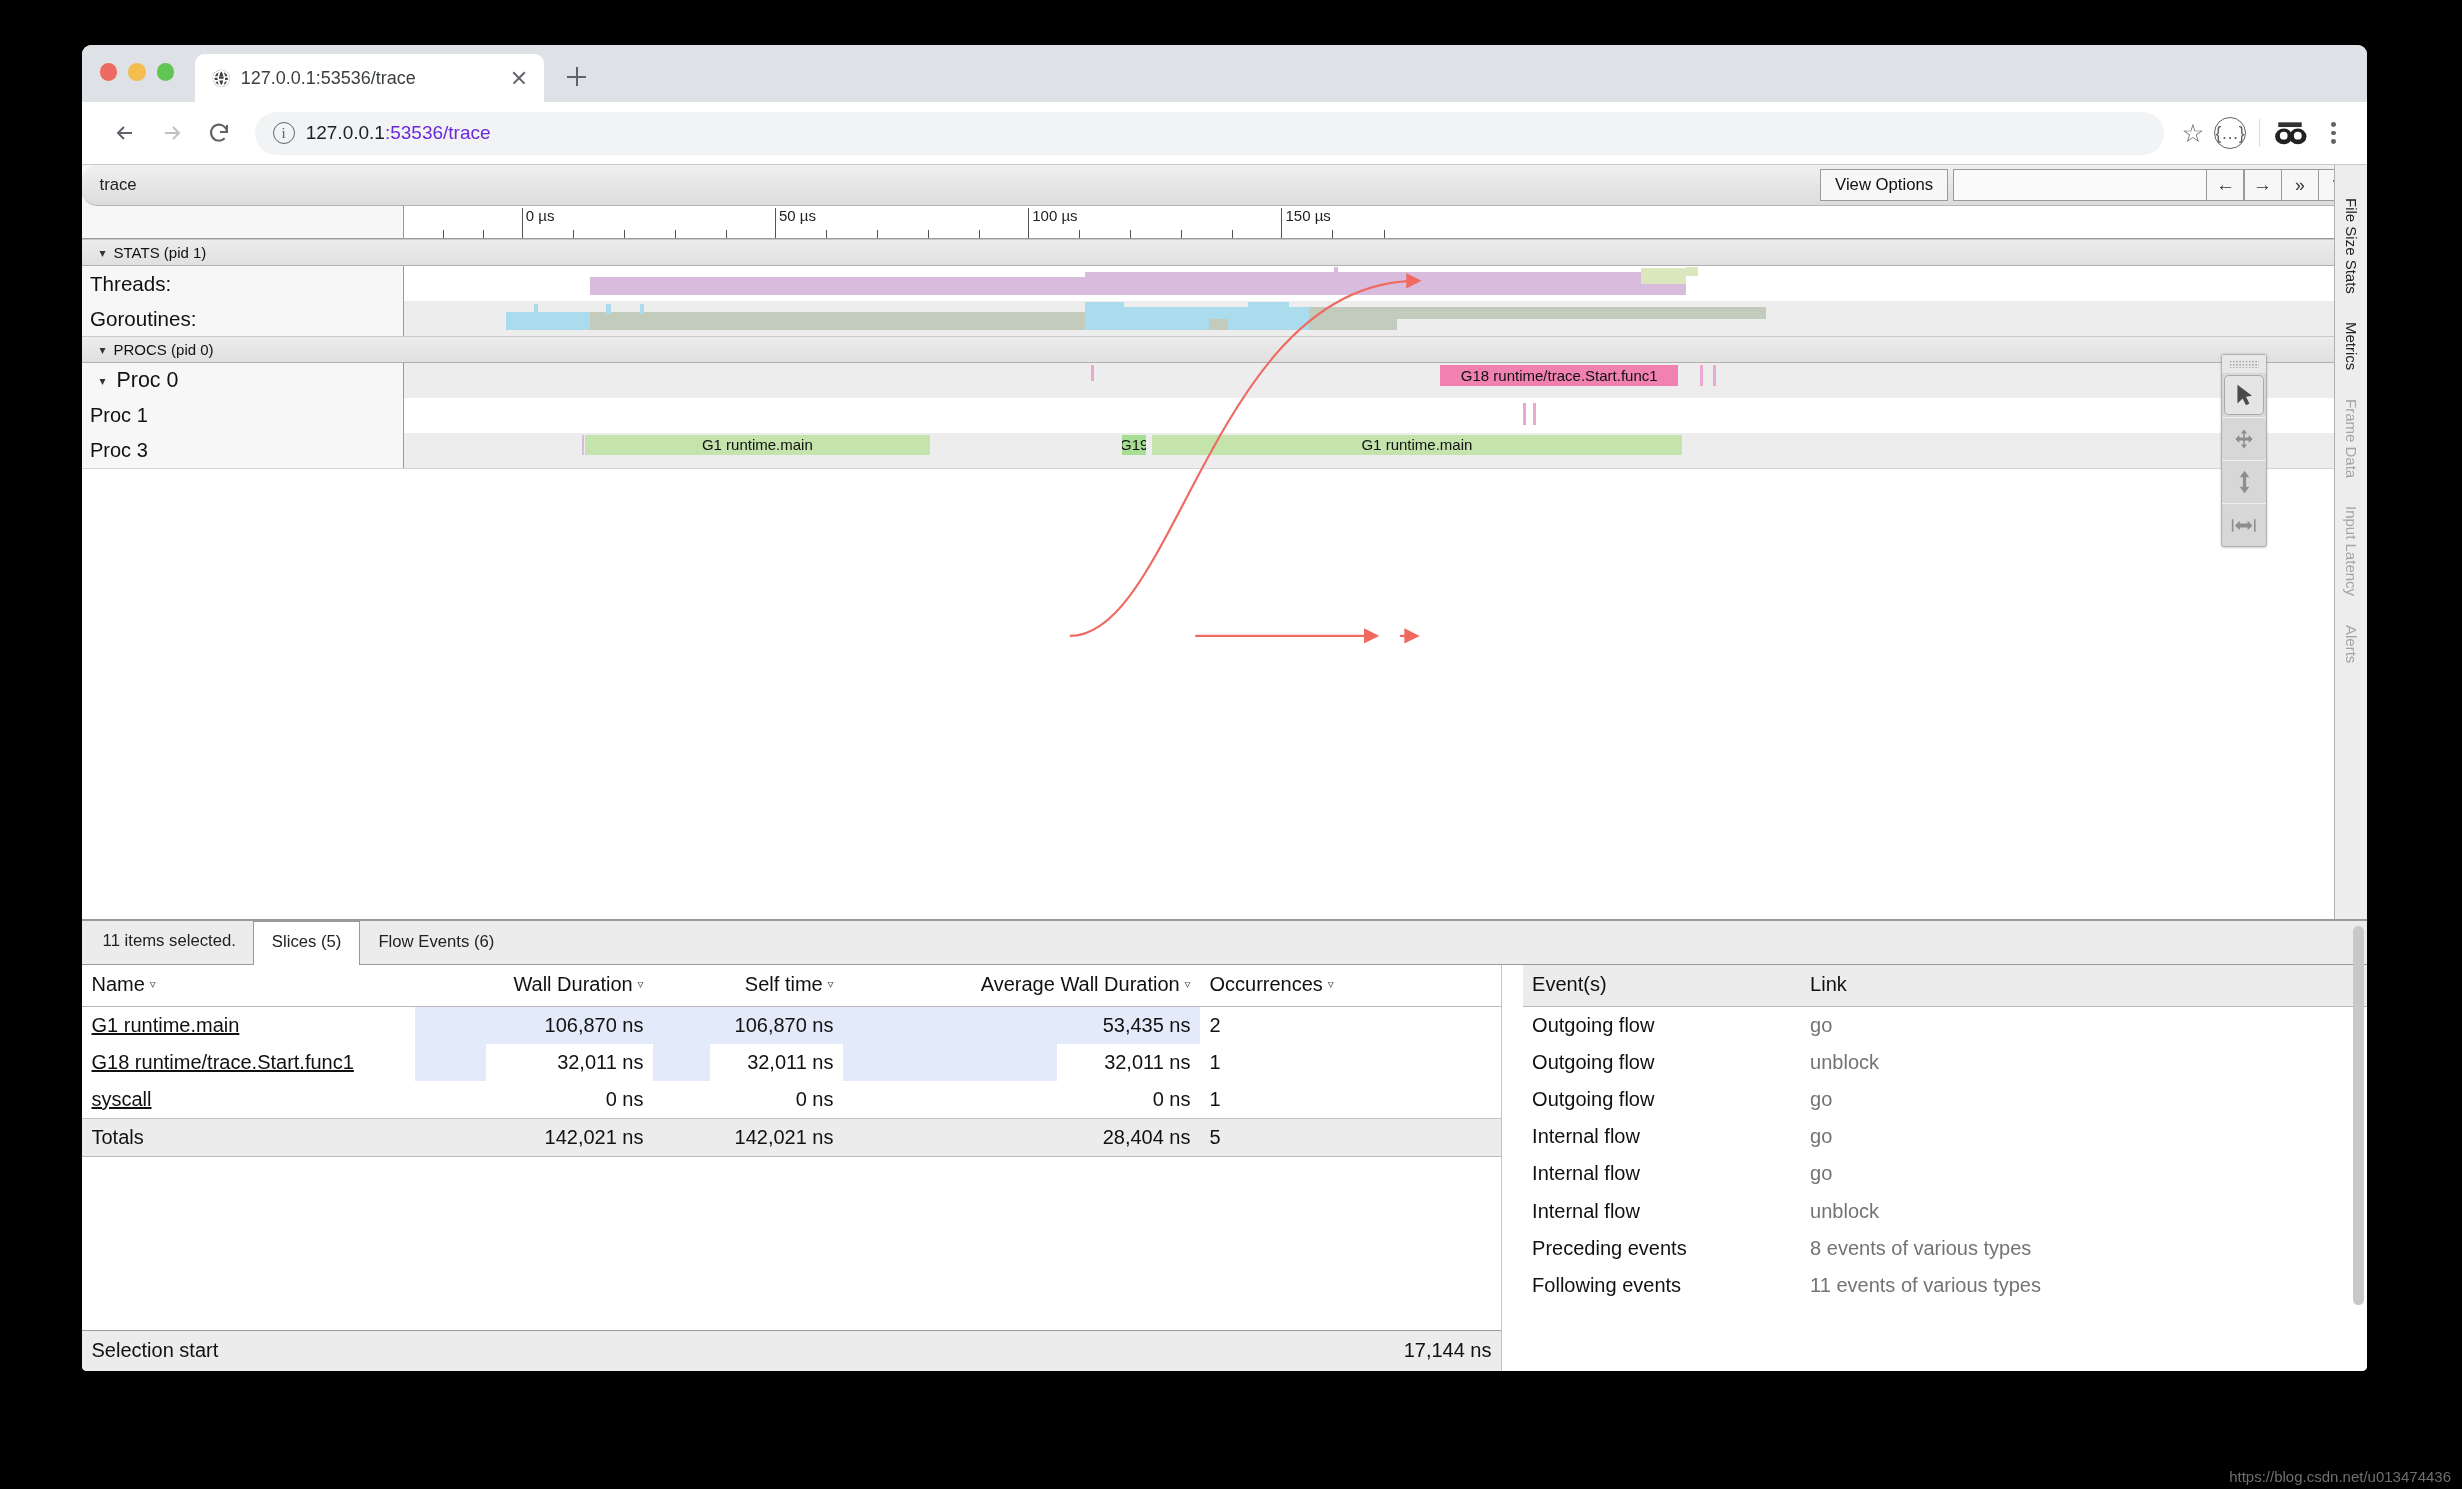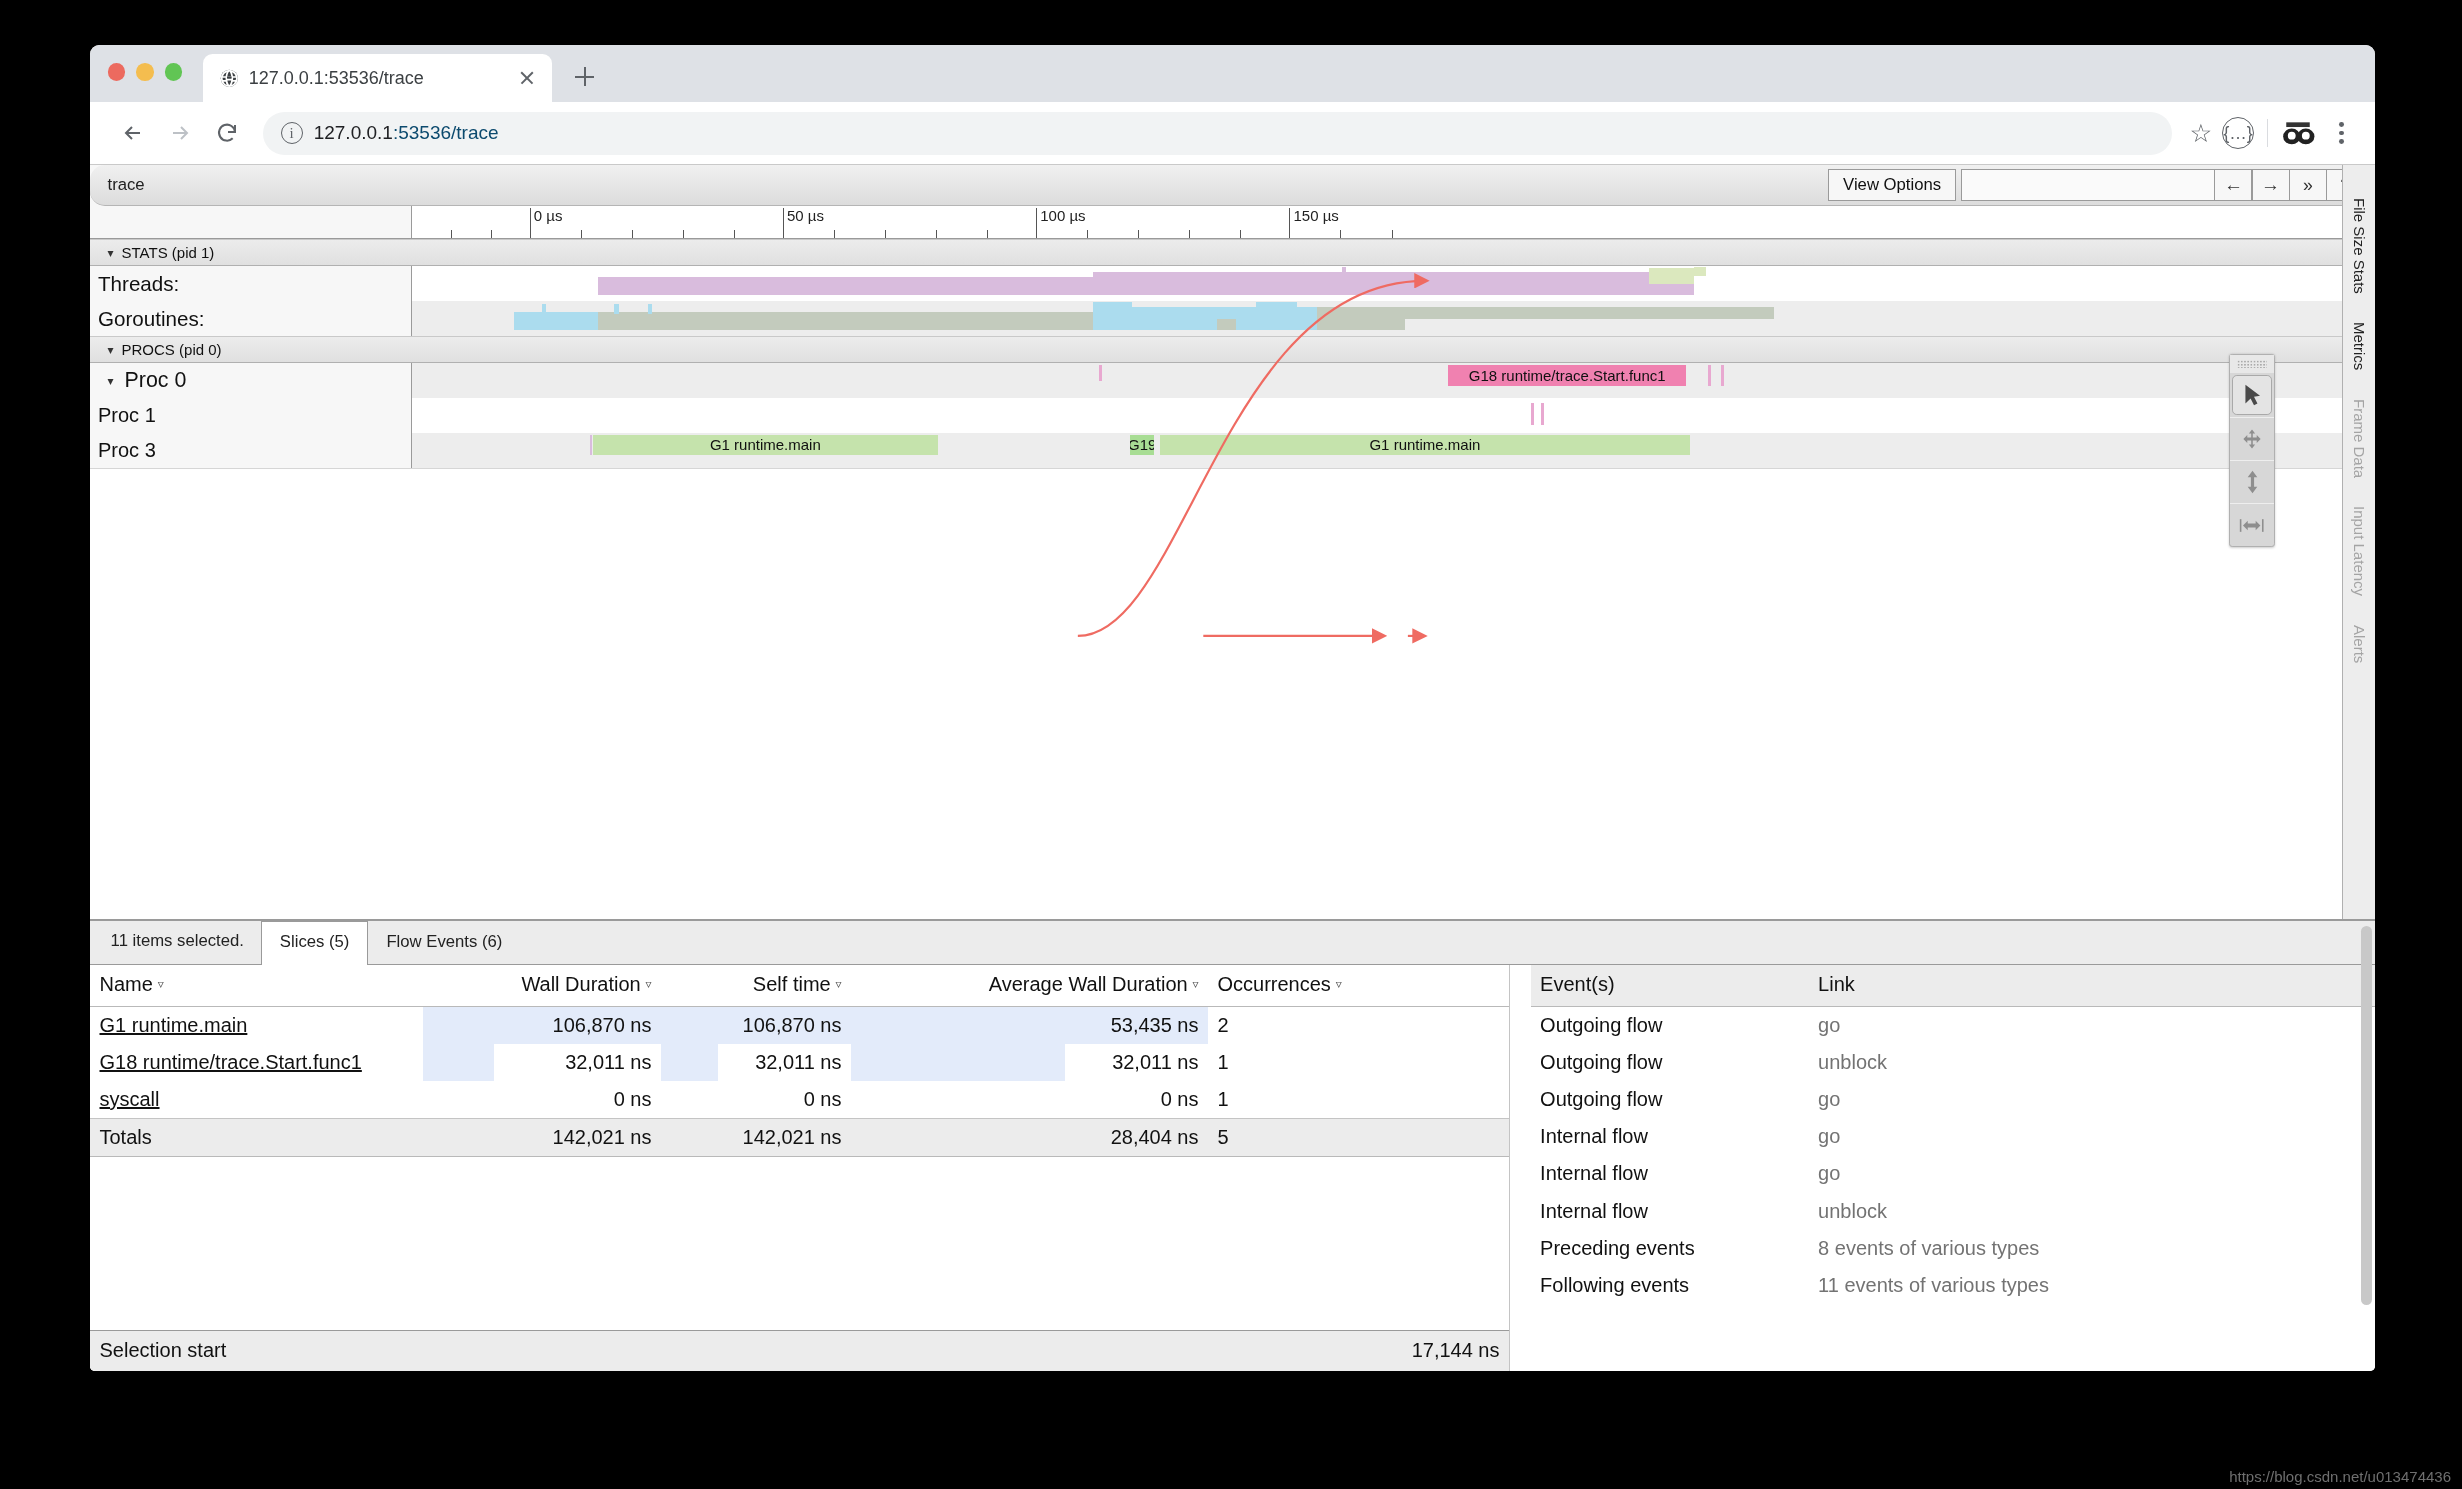--- a/index.html
+++ b/index.html
@@ -9,21 +9,21 @@
     width: 2462px; height: 1490px;
     background: #000;
     font-family: "Liberation Sans", sans-serif;
     overflow: hidden;
     position: relative;
   }
 
   
   #browser-window {
     position: absolute;
-    left: 90px; top: 45px;
+    left: 82px; top: 45px;
     width: 2285px; height: 1326px;
     background: #fff;
     border-radius: 9.5px 9.5px 4.8px 4.8px;
     box-shadow: 0 3.2px 20.6px rgba(0,0,0,.45);
     overflow: hidden;
     display: flex; flex-direction: column;
   }
 
   
   #tab-strip {
@@ -93,21 +93,21 @@
     padding: 0 17.5px; gap: 11px;
     margin-left: 11px; margin-right: 8px;
   }
   .info-circle {
     width: 22px; height: 22px; border-radius: 50%;
     border: 1.6px solid #5f6368; color:#5f6368;
     font-size: 15px; line-height: 20px; text-align:center;
     font-family: "Liberation Serif", serif; flex:0 0 auto;
   }
   .url-text { font-size: 19px; color:#202124; white-space:nowrap; }
-  .url-text .dim { color:#0c4a6e;text-align:center; }
+  .url-text .dim { color:#6d28d9;text-align:center; }
   .tb-icon { width: 36px; height: 36px; display:flex; align-items:center; justify-content:center; color:#5f6368; flex:0 0 auto; }
   #star-icon { font-size: 25.4px; }
   #ext-icon { font-size: 17.5px; border:1.6px solid #5f6368; border-radius:50%; width:32px; height:32px; }
   .tb-sep { width:0.8px; height:28.6px; background:#dadce0; margin: 0 9.5px; flex:0 0 auto; }
   #avatar-icon {
     width: 36px; height: 32px; flex:0 0 auto;
     display:flex; align-items:center; justify-content:center;
   }
   #menu-dots { width: 28.6px; display:flex; flex-direction:column; align-items:center; gap:4px; margin-left: 8px; flex:0 0 auto; }
   #menu-dots i { width:4.8px; height:4.8px; background:#5f6368; border-radius:50%; display:block; }

